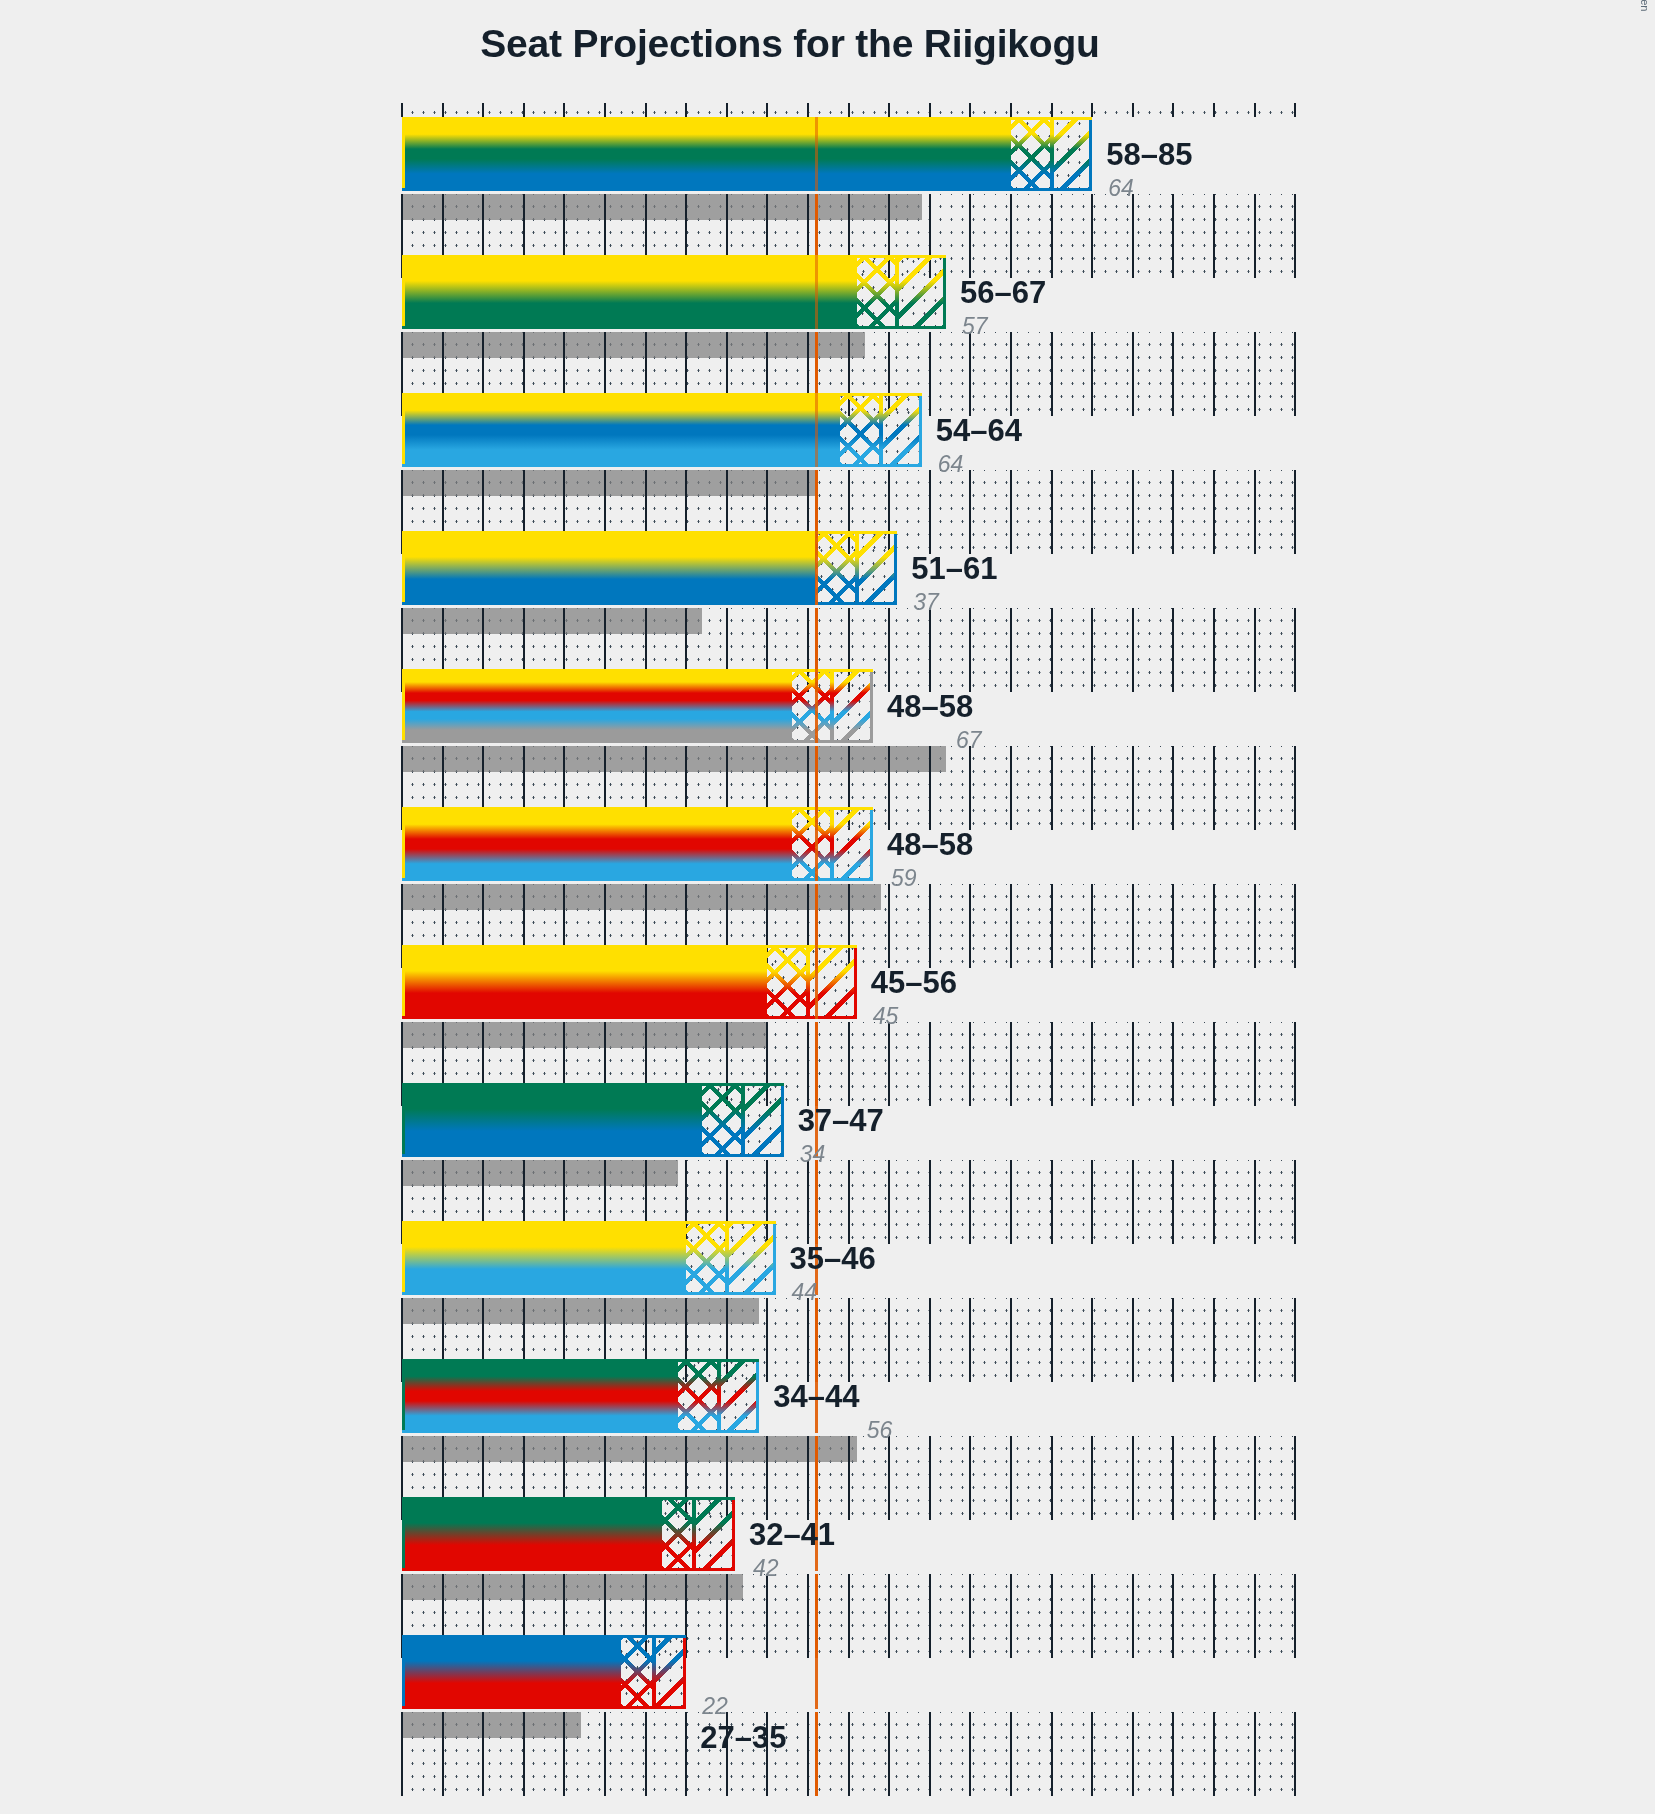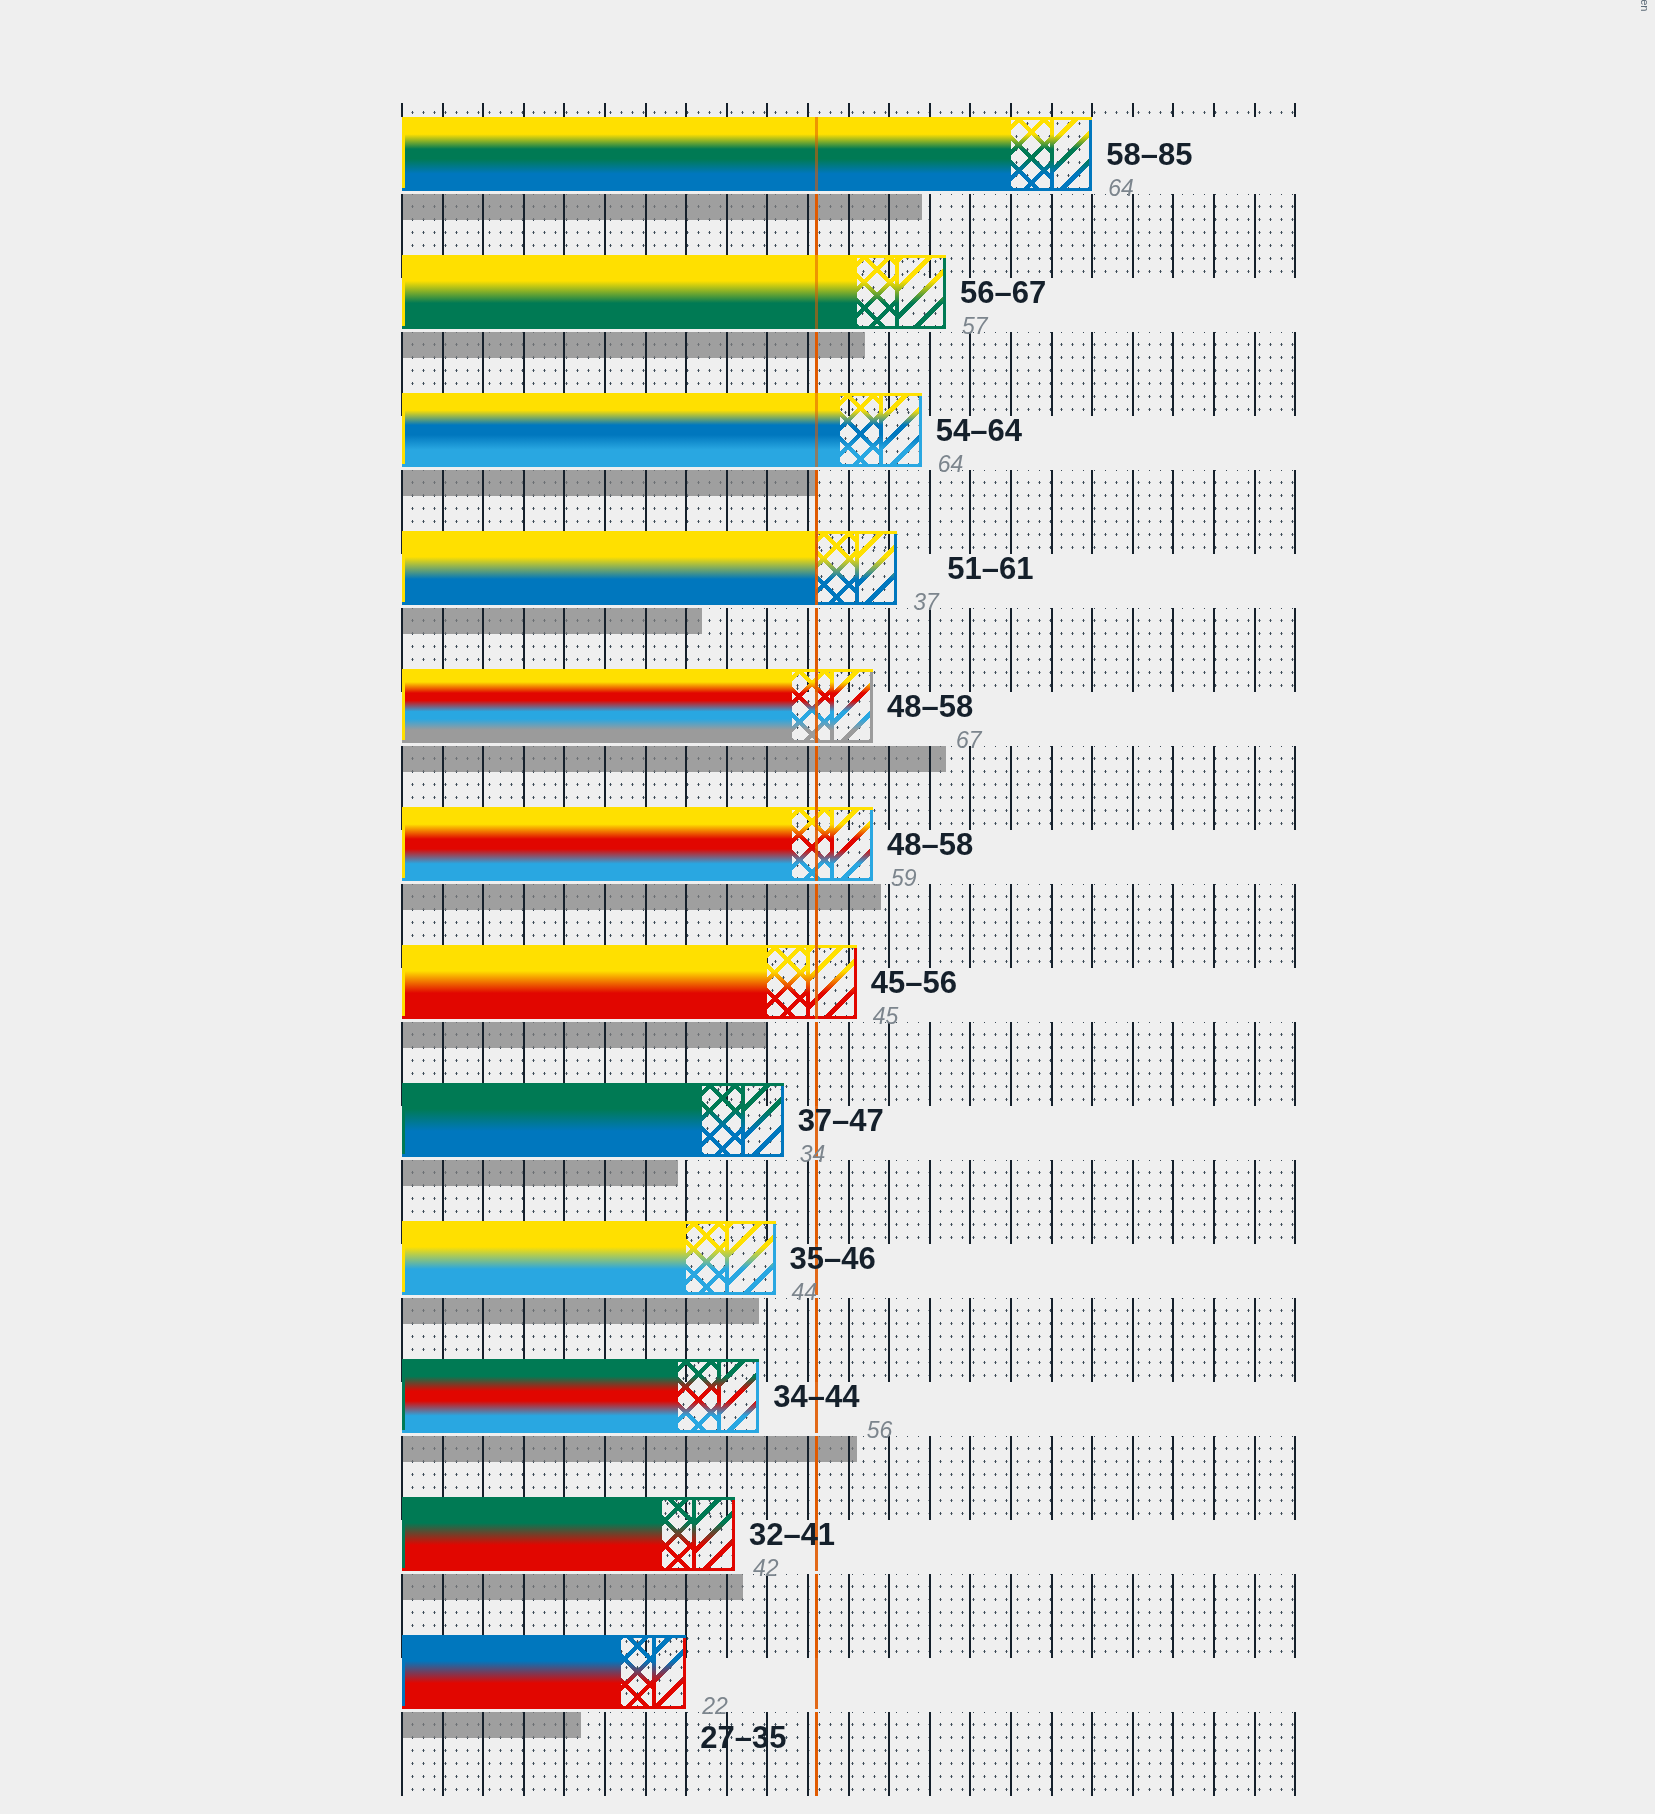--- a/index.html
+++ b/index.html
@@ -85,20 +85,21 @@
   }
   .legend-lastlabel {
     font-size:22px; font-style:italic; color:#7c858d; margin-top:4px;
   }
 </style>
 </head>
 <body>
 
 <div id="chart-root">
 
+  <div class="title">Seat Projections for the Riigikogu</div>
   <div class="copyright">© 2019 Filip van Laenen</div>
 
   <div id="plot">
       <div class="row" style="top: 0px;">
         <div class="dotgrid" style="left: 402px; top: 194px; width: 893.2px; height: 84px; background: radial-gradient(rgb(60, 74, 87) 0.9px, transparent 1.1px) 5px 6px / 11px 13px;"></div>
         <div class="last-bar" style="left: 402px; top: 194px; width: 519.68px; height: 26px; background: rgb(128, 128, 128); opacity: 0.72;"></div>
         <div class="tick" style="left: 401px; top: 194px; height: 84px; background: rgb(21, 32, 43);"></div>
         <div class="tick" style="left: 441.6px; top: 194px; height: 84px; background: rgb(21, 32, 43);"></div>
         <div class="tick" style="left: 482.2px; top: 194px; height: 84px; background: rgb(21, 32, 43);"></div>
         <div class="tick" style="left: 522.8px; top: 194px; height: 84px; background: rgb(21, 32, 43);"></div>
@@ -269,21 +270,21 @@
         <div class="bar-wrap" style="left: 402px; top: 531px; width: 414.12px; height: 74px; background: linear-gradient(rgb(255, 224, 0) 15%, rgb(255, 224, 0) 35%, rgb(0, 119, 190) 65%, rgb(0, 119, 190) 85%);"></div>
         <div class="bar-wrap" style="left: 816.12px; top: 531px; width: 40.6px; height: 74px; background: radial-gradient(rgb(60, 74, 87) 0.9px, transparent 1.1px) 0% 0% / 11px 13px;">
           <div class="hatch-cross" style="background: linear-gradient(rgb(255, 224, 0) 15%, rgb(255, 224, 0) 35%, rgb(0, 119, 190) 65%, rgb(0, 119, 190) 85%); mask-image: repeating-linear-gradient(45deg, rgb(0, 0, 0) 0px, rgb(0, 0, 0) 4px, transparent 4px, transparent 18px), repeating-linear-gradient(-45deg, rgb(0, 0, 0) 0px, rgb(0, 0, 0) 4px, transparent 4px, transparent 18px); mask-composite: source-over;"></div>
         </div>
         <div class="bar-wrap" style="left: 856.72px; top: 531px; width: 40.6px; height: 74px; background: radial-gradient(rgb(60, 74, 87) 0.9px, transparent 1.1px) 0% 0% / 11px 13px;">
           <div class="hatch-diag" style="background: linear-gradient(rgb(255, 224, 0) 15%, rgb(255, 224, 0) 35%, rgb(0, 119, 190) 65%, rgb(0, 119, 190) 85%); mask-image: repeating-linear-gradient(-45deg, rgb(0, 0, 0) 0px, rgb(0, 0, 0) 5px, transparent 5px, transparent 20px);"></div>
         </div>
         <div class="tick" style="left: 854.72px; top: 531px; height: 74px; width: 4px; background: linear-gradient(rgb(255, 224, 0) 15%, rgb(255, 224, 0) 35%, rgb(0, 119, 190) 65%, rgb(0, 119, 190) 85%);"></div>
         <div style="position: absolute; left: 402px; top: 531px; width: 495.32px; height: 74px; border: 0px; box-shadow: rgb(255, 224, 0) 0px 3px 0px 0px inset, rgb(0, 119, 190) 0px -3px 0px 0px inset, rgb(255, 224, 0) 3px 0px 0px 0px inset, rgb(0, 119, 190) -3px 0px 0px 0px inset; pointer-events: none;"></div>
         <div class="majority-line" style="left: 815.12px; top: 531px; height: 74px; background: rgb(224, 90, 0); opacity: 0.9;"></div>
-        <div class="val-range" style="left: 911.32px; top: 551px; margin-left: 36px;">51–61</div>
+        <div class="val-range" style="left: 911.32px; top: 551px;">51–61</div>
         <div class="val-last" style="left: 913.32px; top: 589px;">37</div>
       </div>
       <div class="row" style="top: 0px;">
         <div class="dotgrid" style="left: 402px; top: 746px; width: 893.2px; height: 84px; background: radial-gradient(rgb(60, 74, 87) 0.9px, transparent 1.1px) 5px 6px / 11px 13px;"></div>
         <div class="last-bar" style="left: 402px; top: 746px; width: 544.04px; height: 26px; background: rgb(128, 128, 128); opacity: 0.72;"></div>
         <div class="tick" style="left: 401px; top: 746px; height: 84px; background: rgb(21, 32, 43);"></div>
         <div class="tick" style="left: 441.6px; top: 746px; height: 84px; background: rgb(21, 32, 43);"></div>
         <div class="tick" style="left: 482.2px; top: 746px; height: 84px; background: rgb(21, 32, 43);"></div>
         <div class="tick" style="left: 522.8px; top: 746px; height: 84px; background: rgb(21, 32, 43);"></div>
         <div class="tick" style="left: 563.4px; top: 746px; height: 84px; background: rgb(21, 32, 43);"></div>

